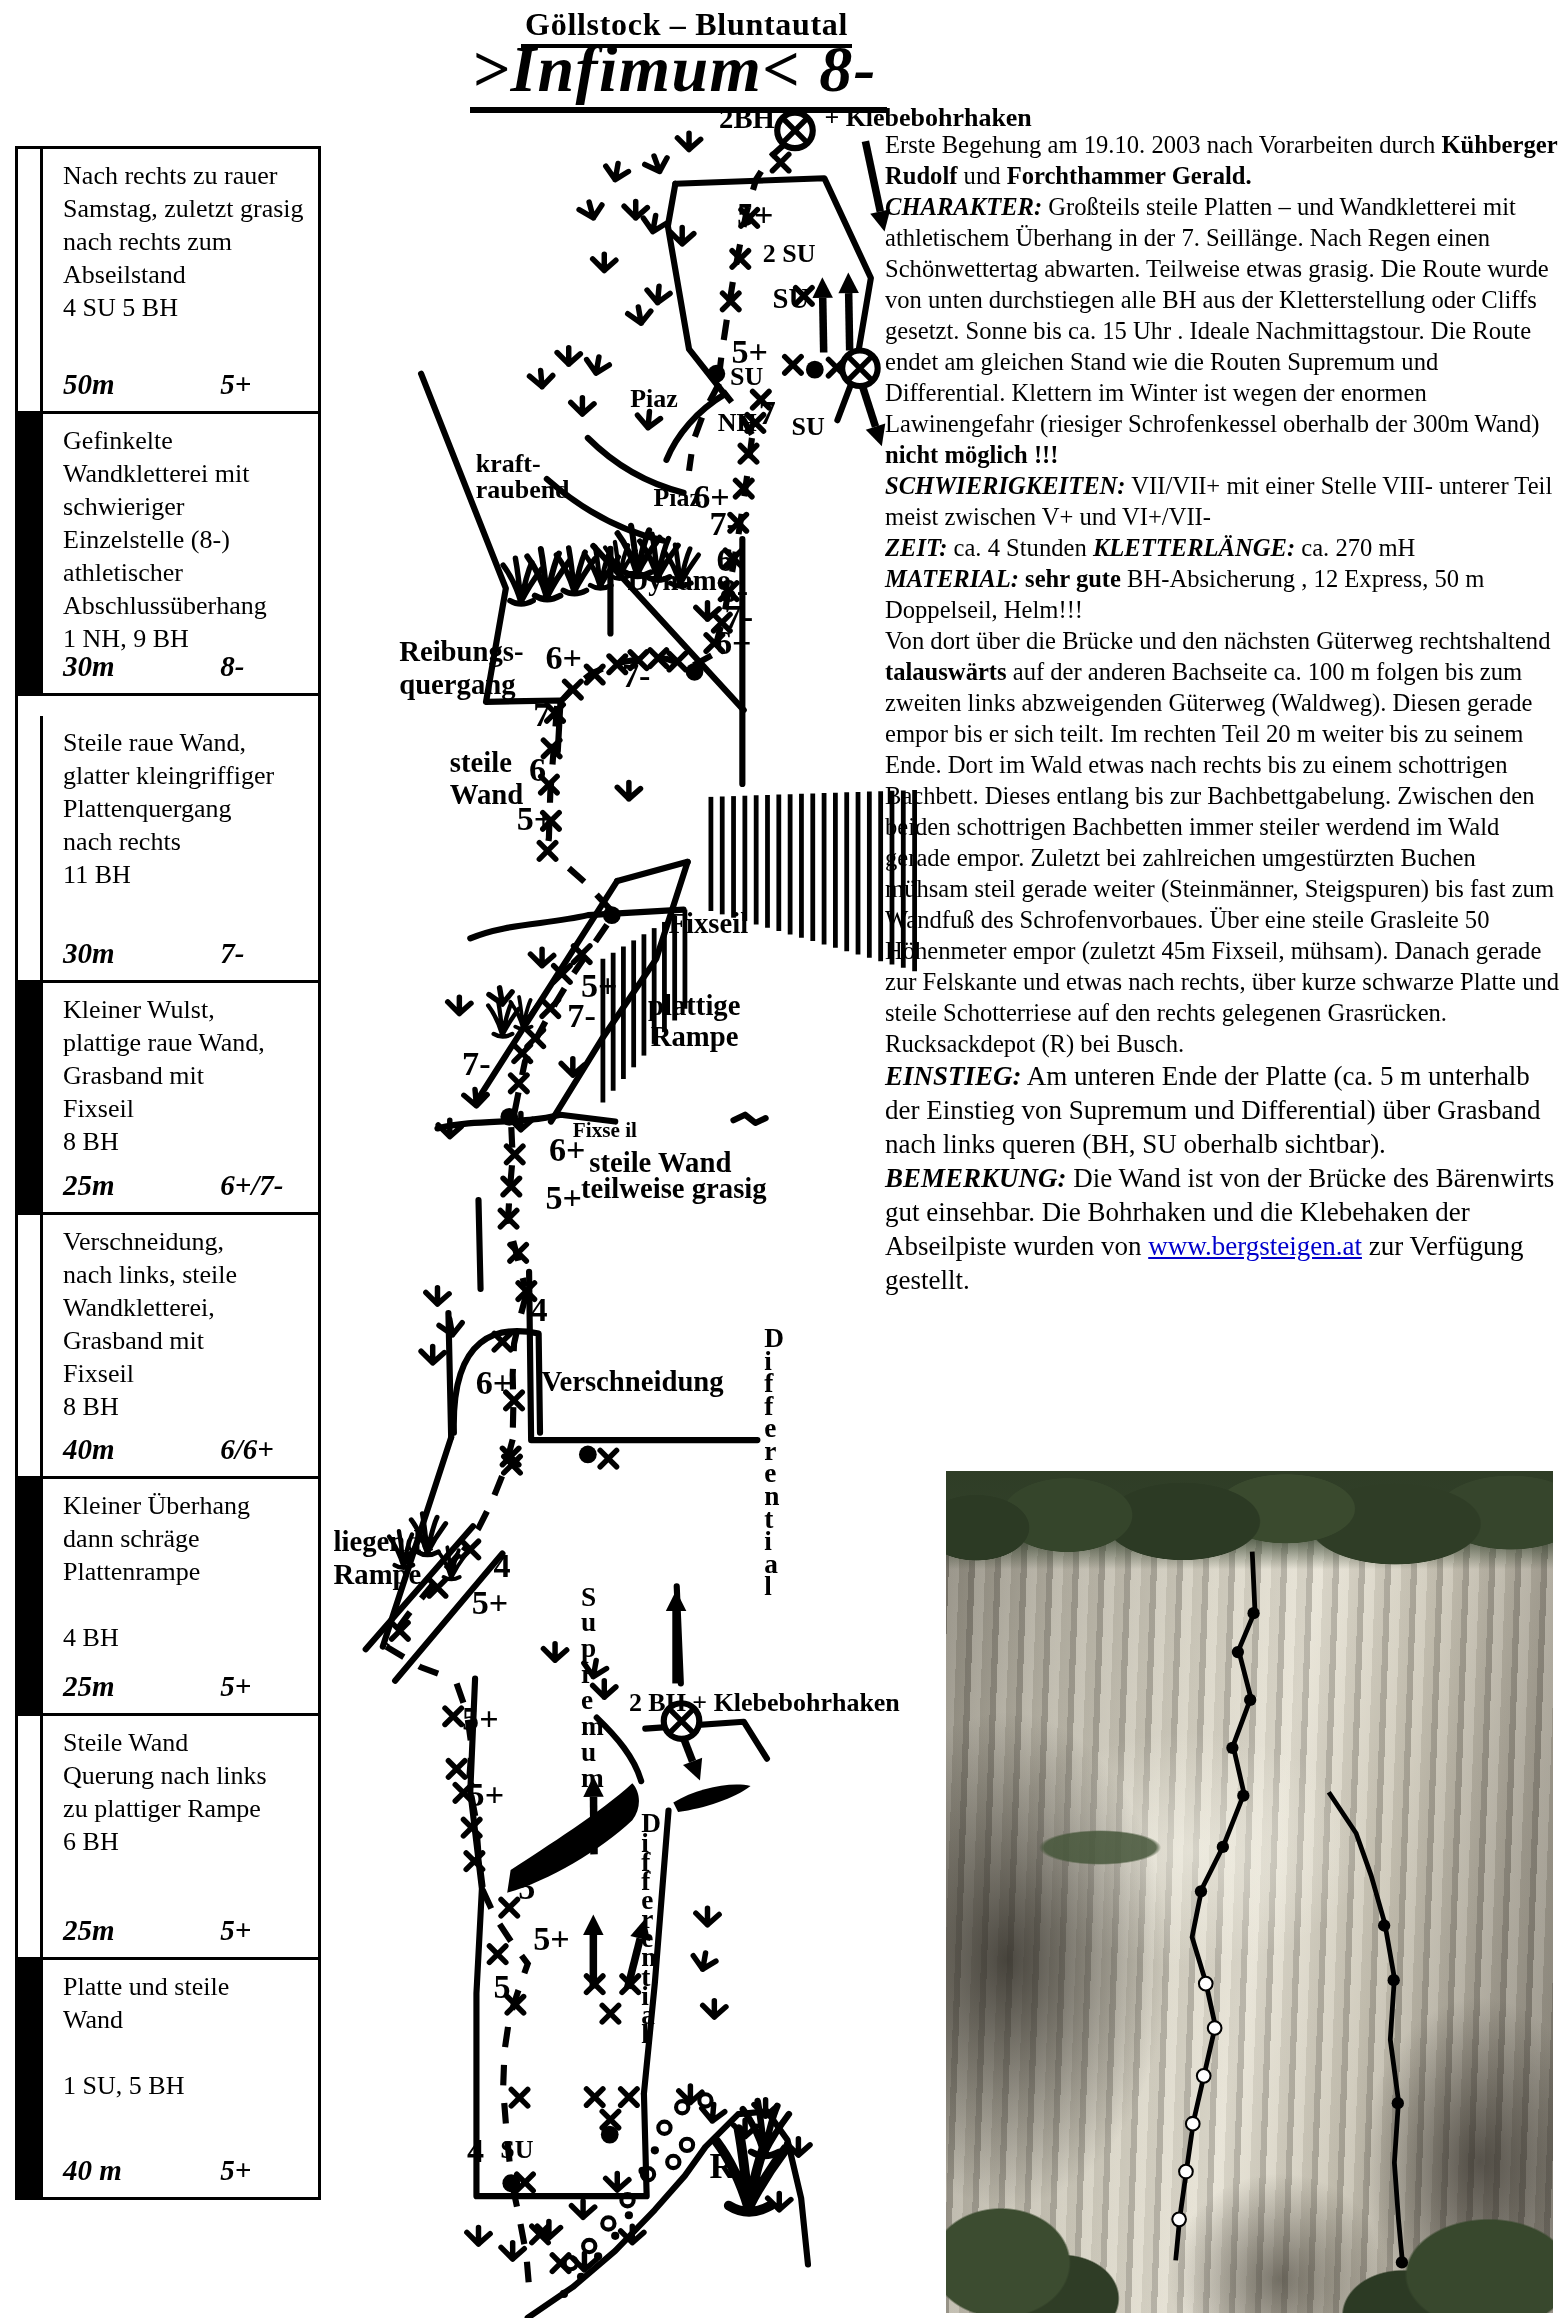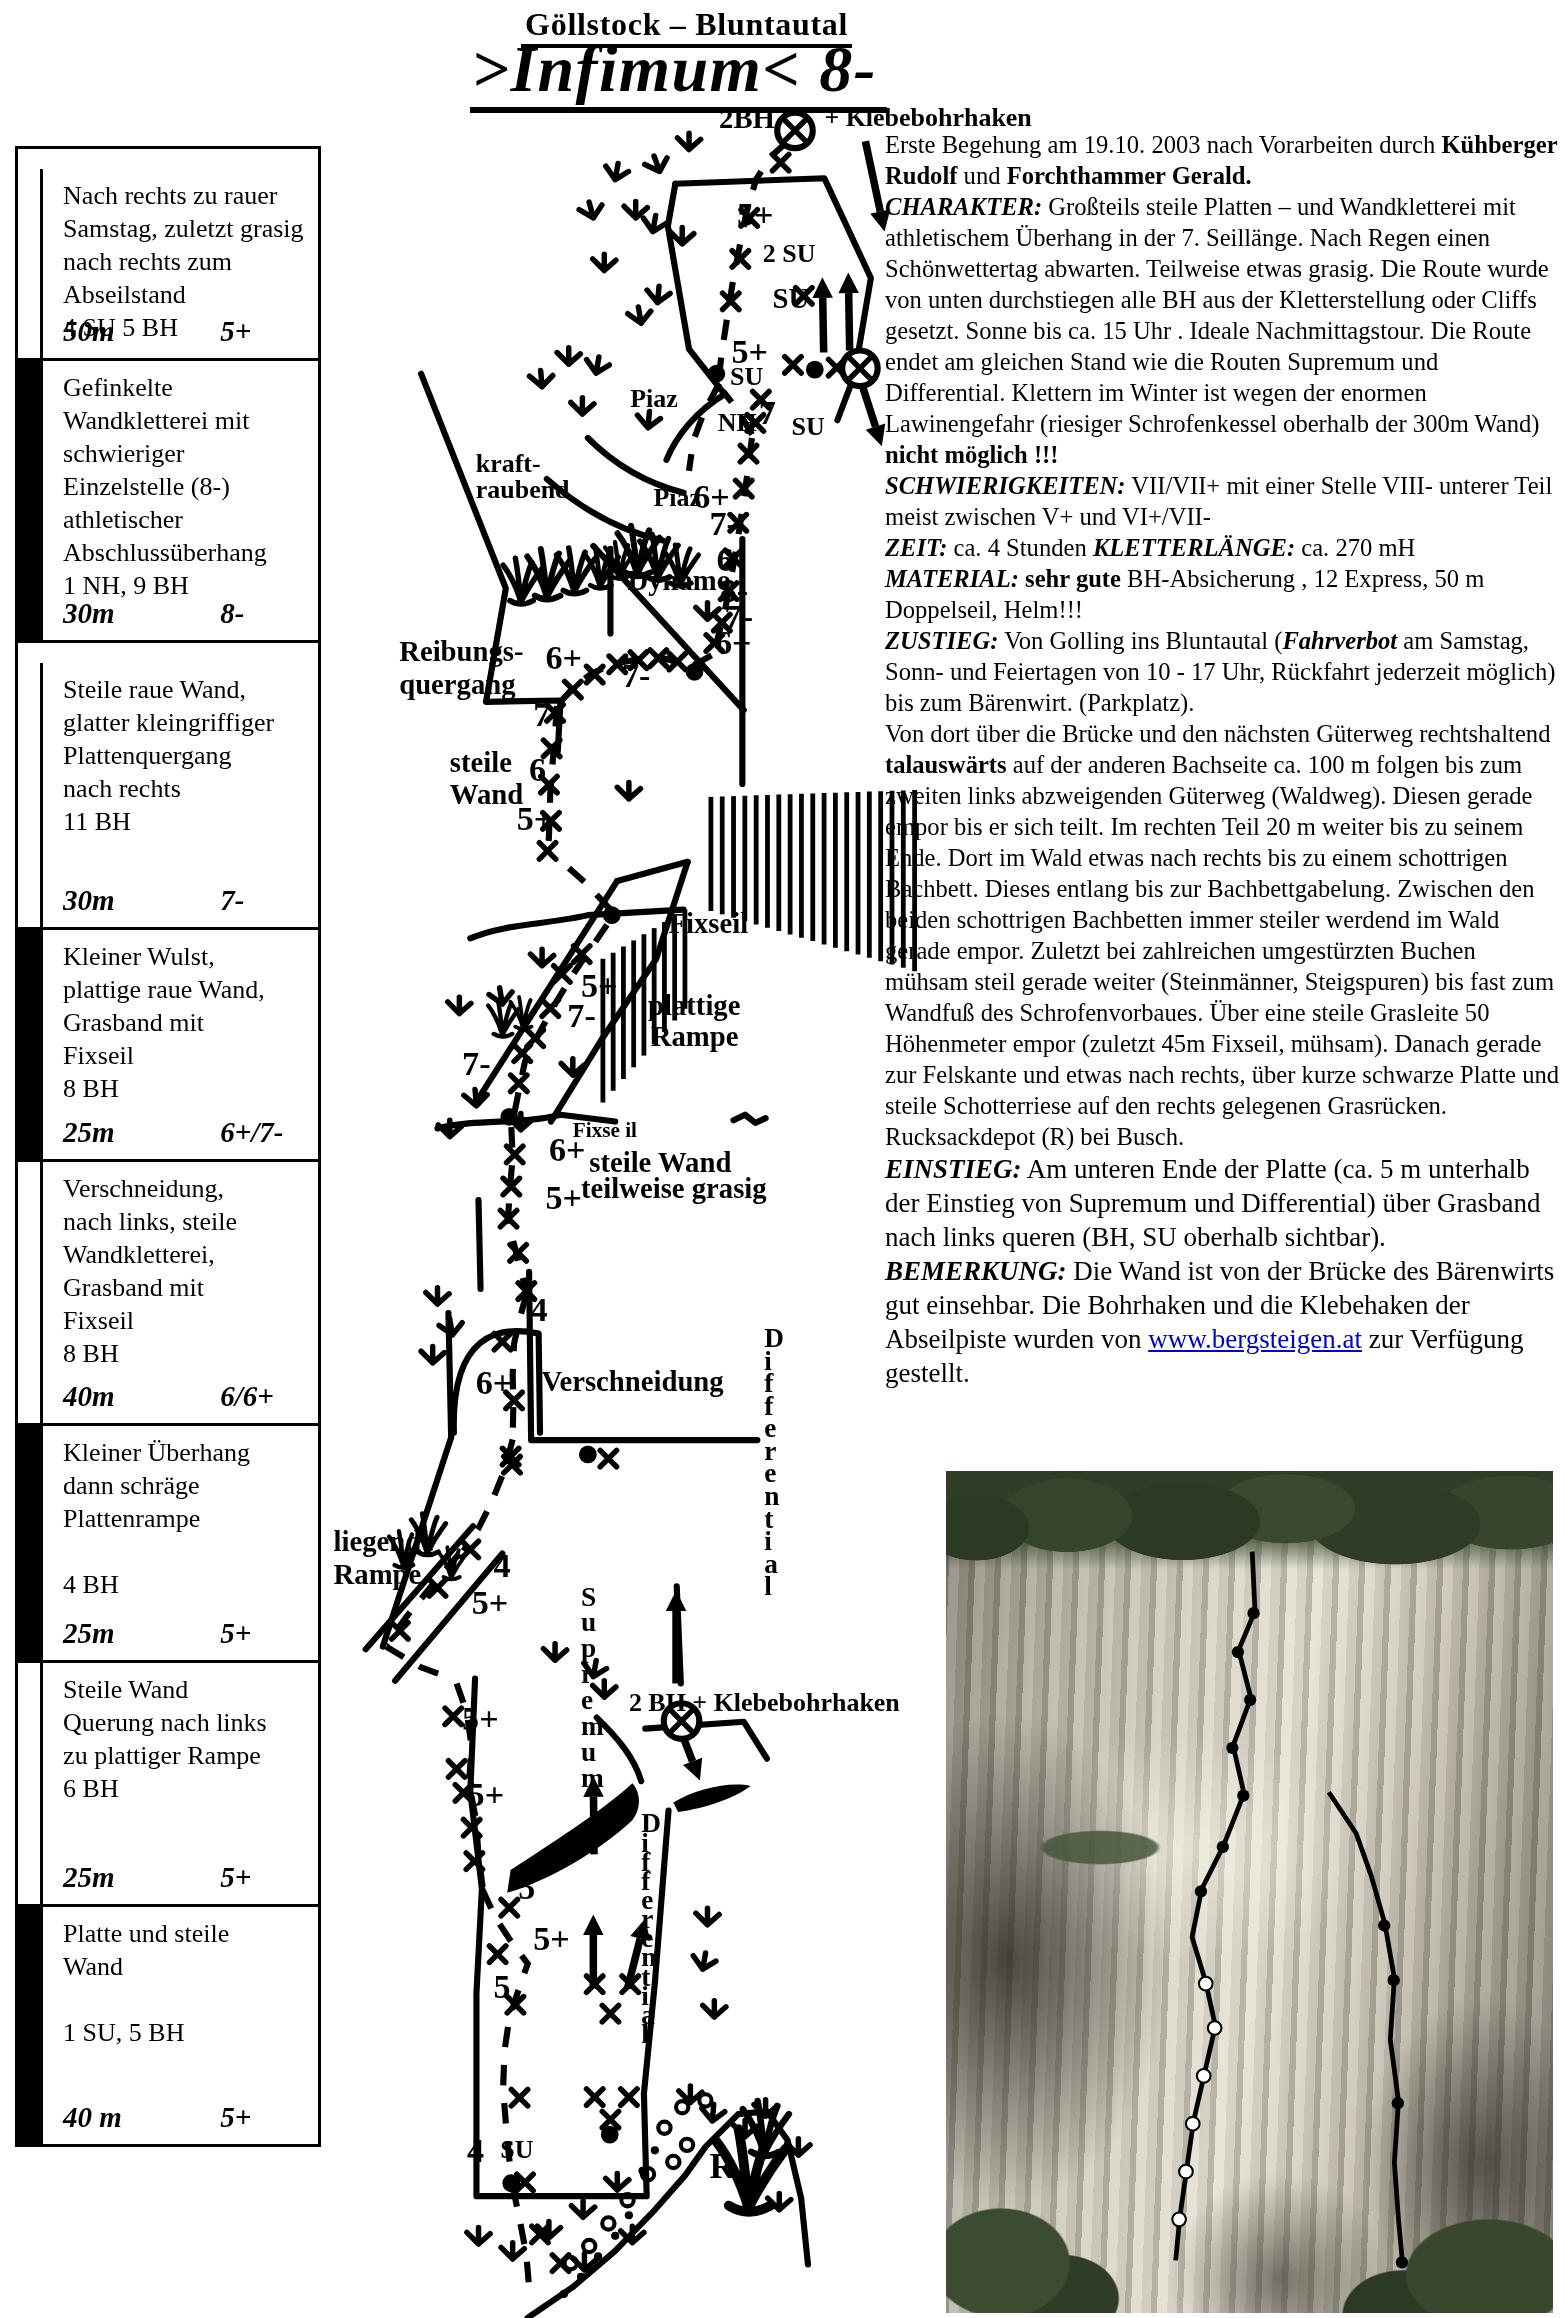--- a/index.html
+++ b/index.html
@@ -75,21 +75,21 @@
 </style>
 </head>
 <body>
 
 <div id="page">
 
   <div class="region-head">Göllstock – Bluntautal</div>
   <div class="route-title">&gt;Infimum&lt;  8-</div>
 
   <div class="pitch-col">
-      <div class="pitch-row" style="height: 192px; margin-top: 20px;">
+      <div class="pitch-row" style="height: 265px;">
         <div class="pitch-strip"></div>
         <div class="pitch-body">
           <div class="pitch-line">Nach rechts zu rauer</div>
           <div class="pitch-line">Samstag, zuletzt grasig</div>
           <div class="pitch-line">nach rechts zum</div>
           <div class="pitch-line">Abseilstand</div>
           <div class="pitch-line">4 SU  5 BH</div>
           <div class="pitch-foot"><span>50m</span><span class="pitch-grade">5+</span></div>
         </div>
       </div>
@@ -512,21 +512,20 @@
       <text x="938" y="2960" class="lbl-v">a</text>
       <text x="938" y="2988" class="lbl-v">l</text>
     </svg>
 
   <div class="desc">
       <p><span>Erste Begehung am 19.10. 2003 nach Vorarbeiten durch </span><span class="rn-b">Kühberger Rudolf</span><span>  und </span><span class="rn-b">Forchthammer Gerald.</span></p>
       <p><span class="rn-bi">CHARAKTER:</span><span>  Großteils steile Platten – und Wandkletterei mit athletischem Überhang in der 7. Seillänge.  Nach Regen einen Schönwettertag abwarten. Teilweise etwas grasig. Die Route wurde von unten durchstiegen alle BH aus der Kletterstellung oder Cliffs gesetzt. Sonne bis ca. 15 Uhr . Ideale Nachmittagstour. Die Route endet am gleichen Stand wie die Routen Supremum und Differential. Klettern im Winter ist wegen der enormen Lawinengefahr (riesiger Schrofenkessel oberhalb der 300m Wand)  </span><span class="rn-b">nicht möglich !!!</span></p>
       <p><span class="rn-bi">SCHWIERIGKEITEN:</span><span>  VII/VII+  mit einer Stelle VIII- unterer Teil meist zwischen  V+ und VI+/VII-</span></p>
       <p><span class="rn-bi">ZEIT:</span><span> ca.  4 Stunden  </span><span class="rn-bi">KLETTERLÄNGE:</span><span> ca. 270 mH</span></p>
       <p><span class="rn-bi">MATERIAL:</span><span> </span><span class="rn-b">sehr gute</span><span> BH-Absicherung , 12  Express, 50 m Doppelseil, Helm!!!</span></p>
-      <p><span class="rn-bi">ZUSTIEG:</span><span> Von Golling ins Bluntautal (</span><span class="rn-bi">Fahrverbot</span><span> am Samstag, Sonn- und Feiertagen von 10 - 17 Uhr, Rückfahrt jederzeit möglich) bis zum Bärenwirt. (Parkplatz).</span></p>
       <p><span>Von dort über die Brücke und den nächsten Güterweg rechtshaltend </span><span class="rn-b">talauswärts</span><span> auf der anderen Bachseite ca. 100 m folgen bis zum zweiten links abzweigenden Güterweg (Waldweg). Diesen gerade empor bis er sich teilt. Im rechten Teil 20 m weiter bis zu seinem Ende. Dort im Wald etwas nach rechts bis zu einem schottrigen Bachbett. Dieses entlang bis zur Bachbettgabelung. Zwischen den beiden schottrigen Bachbetten immer steiler werdend im Wald gerade empor. Zuletzt bei zahlreichen umgestürzten Buchen mühsam steil gerade weiter (Steinmänner, Steigspuren) bis fast zum Wandfuß des Schrofenvorbaues. Über eine steile Grasleite 50 Höhenmeter empor (zuletzt 45m Fixseil, mühsam). Danach gerade zur Felskante und etwas nach rechts, über kurze schwarze Platte und steile Schotterriese auf den rechts gelegenen Grasrücken. Rucksackdepot (R) bei Busch.</span></p>
       <p class="big"><span class="rn-bi">EINSTIEG:</span><span> Am unteren Ende der Platte (ca. 5 m unterhalb der Einstieg von Supremum und Differential) über Grasband nach links queren (BH, SU oberhalb sichtbar).</span></p>
       <p class="big"><span class="rn-bi">BEMERKUNG:</span><span> Die Wand ist von der Brücke des Bärenwirts gut einsehbar. Die Bohrhaken und die Klebehaken der Abseilpiste wurden von </span><a class="rn-link">www.bergsteigen.at</a><span> zur Verfügung gestellt.</span></p>
     </div>
 
   <div class="photo">
     <div class="streaks"></div>
     <div class="shadows"></div>
     <div class="trees-top"></div>
     <div class="ledge-green"></div>

